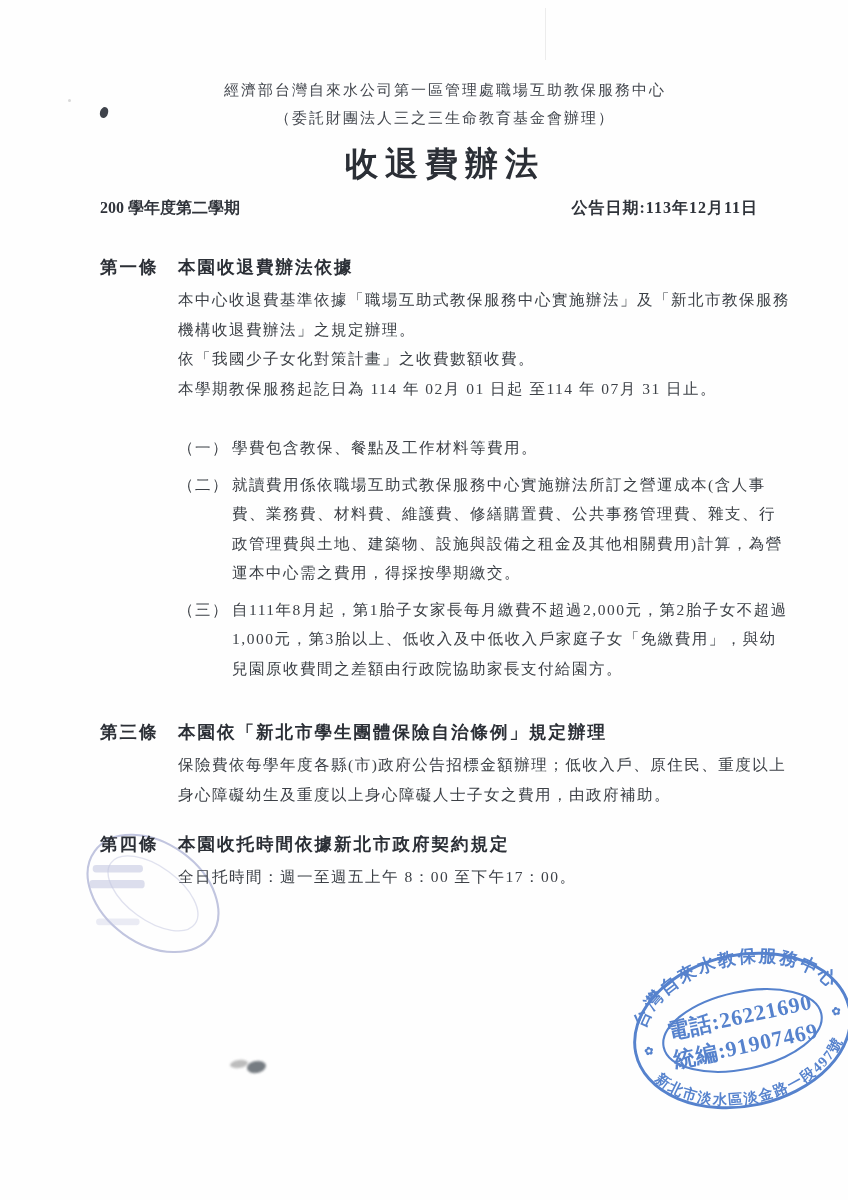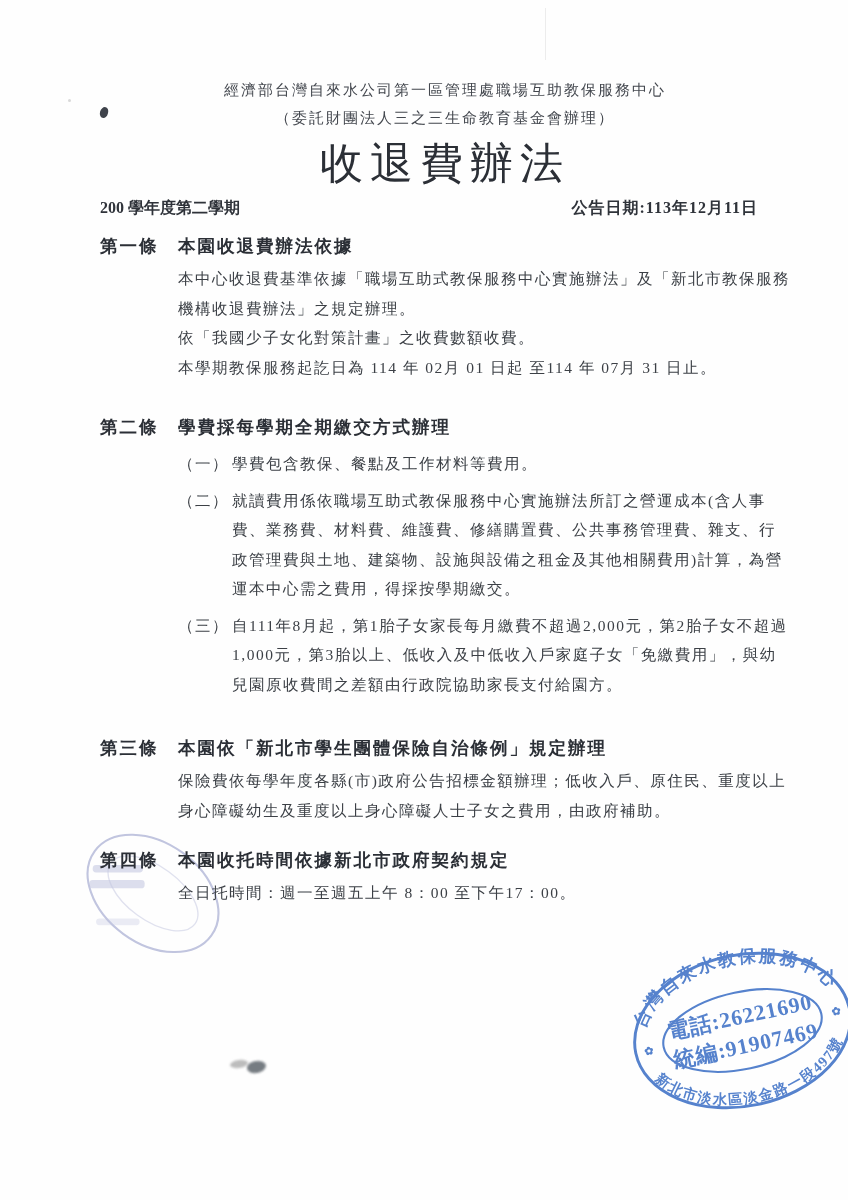--- a/index.html
+++ b/index.html
@@ -9,25 +9,25 @@
     margin:0 auto;
     background:#fefefe;
     overflow:hidden;
     font-family:"Liberation Serif", serif;
     color:#3c4046;
   }
   .content{position:relative;z-index:2;padding:76px 58px 0 100px;}
   
   .doc-header{text-align:center;}
   .org-line{font-size:15px;line-height:28px;color:#43474e;letter-spacing:2px;}
-  .doc-title{margin:8px 0 8px 0;font-size:43px;font-weight:400;color:#2b2f36;letter-spacing:7px;line-height:48px;}
+  .doc-title{margin:8px 0 8px 0;font-size:33px;font-weight:700;color:#2b2f36;letter-spacing:7px;line-height:48px;}
   .meta-row{display:flex;justify-content:space-between;align-items:baseline;margin-top:10px;font-size:16px;font-weight:700;color:#2f333a;}
   .meta-row .right{margin-right:32px;letter-spacing:1px;}
   
-  .article{margin-top:12px;}
+  .article{margin-top:33px;}
   .article h2{margin:0;font-size:17.5px;line-height:30px;font-weight:700;color:#2b2f36;letter-spacing:2px;}
   .article .body{margin-left:78px;margin-top:3px;}
   .article .body p{margin:0;font-size:15.5px;line-height:29.5px;letter-spacing:1.5px;}
   .art-2{margin-top:30px;}
   .art-3{margin-top:34px;}
   .art-4{margin-top:20px;}
   .item{display:flex;margin-top:7px;font-size:15.5px;line-height:29.5px;letter-spacing:1.5px;}
   .item .marker{flex:0 0 54px;}
   .item .itext{flex:1;}
   
@@ -81,21 +81,20 @@
     <section class="article art-1">
       <h2>第一條　本園收退費辦法依據</h2>
       <div class="body">
         <p>本中心收退費基準依據「職場互助式教保服務中心實施辦法」及「新北市教保服務機構收退費辦法」之規定辦理。</p>
         <p>依「我國少子女化對策計畫」之收費數額收費。</p>
         <p>本學期教保服務起訖日為 114 年 02月 01 日起 至114 年 07月 31 日止。</p>
       </div>
     </section>
 
     <section class="article art-2">
-      <h2>第二條　學費採每學期全期繳交方式辦理</h2>
       <div class="body">
         <div class="item">
           <span class="marker">（一）</span>
           <span class="itext">學費包含教保、餐點及工作材料等費用。</span>
         </div>
         <div class="item">
           <span class="marker">（二）</span>
           <span class="itext">就讀費用係依職場互助式教保服務中心實施辦法所訂之營運成本(含人事費、業務費、材料費、維護費、修繕購置費、公共事務管理費、雜支、行政管理費與土地、建築物、設施與設備之租金及其他相關費用)計算，為營運本中心需之費用，得採按學期繳交。</span>
         </div>
         <div class="item">

